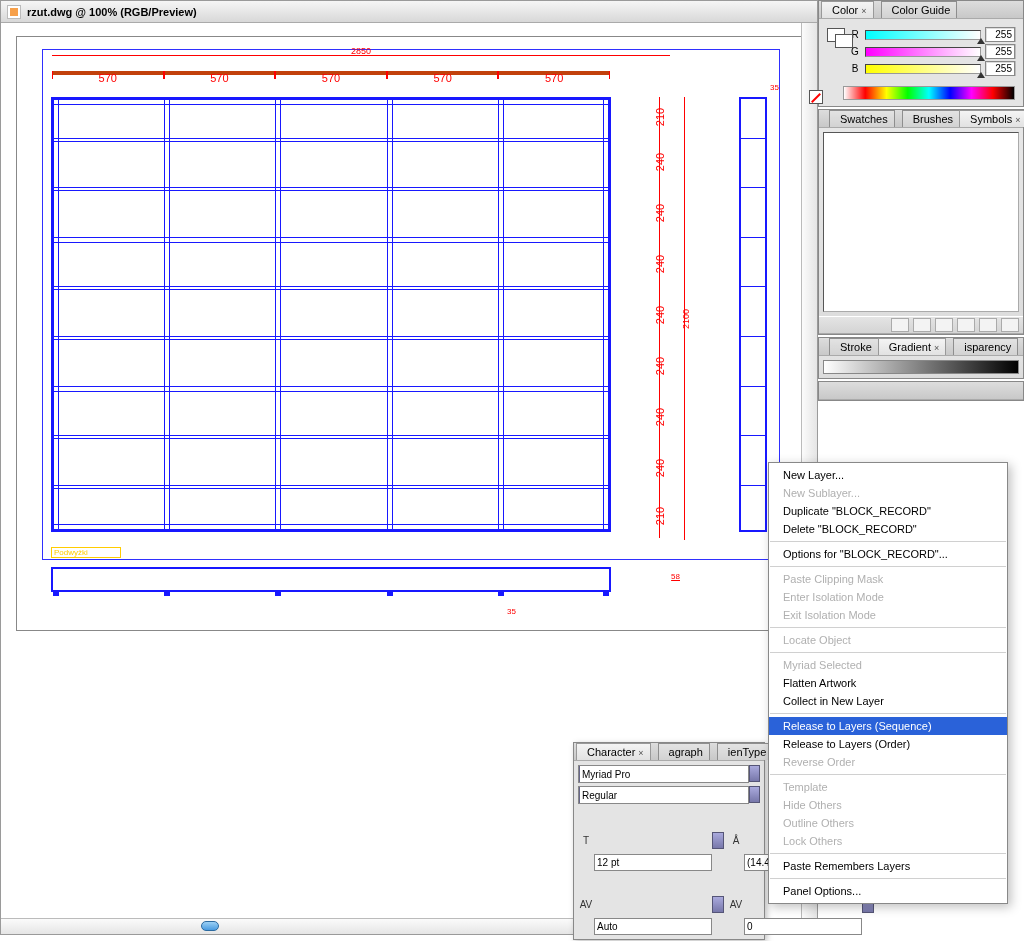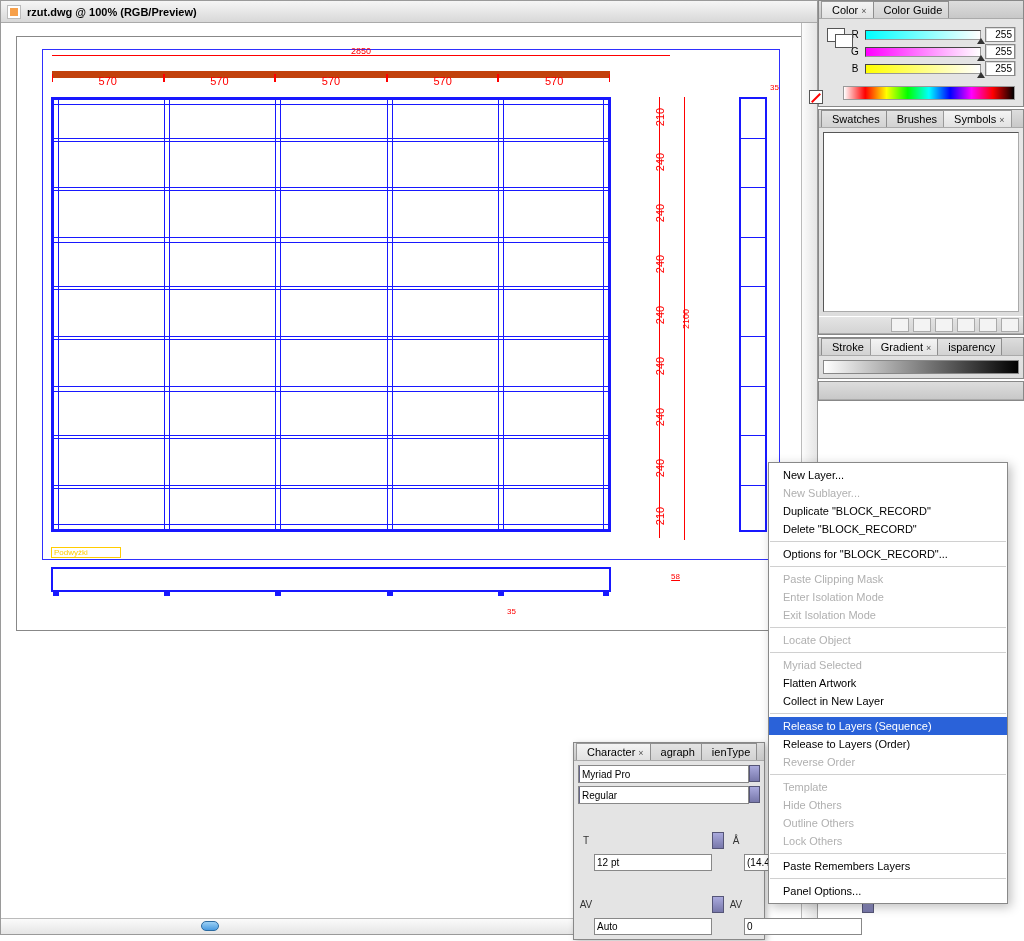--- a/index.html
+++ b/index.html
@@ -8,21 +8,21 @@
 
 .doc-window { position: absolute; left: 0; top: 0; width: 818px; height: 935px; border: 1px solid #9a9a9a; background: #fff; }
 .doc-titlebar { height: 22px; background: linear-gradient(#f6f6f6,#d8d8d8); border-bottom: 1px solid #aaa; display: flex; align-items: center; padding-left: 6px; font-weight: bold; }
 .doc-titlebar .icon { width:14px; height:14px; background:#fff; border:1px solid #bbb; margin-right:6px; position:relative; }
 .doc-titlebar .icon::after { content:""; position:absolute; left:2px; top:2px; right:2px; bottom:2px; background:#f7a04a; }
 .canvas { position:absolute; left:15px; top:35px; width:790px; height:595px; border:1px solid #888; background:#fff; }
 .border-frame { position:absolute; left:25px; top:12px; right:25px; bottom:70px; border:1px solid #2f2fff; }
 .dim-top-overall { position:absolute; left:35px; top:18px; right:135px; height:8px; border-top:1px solid red;text-align:center; }
 .dim-top-overall span { position:absolute; left:50%; top:-10px; transform:translateX(-50%); color:red; font-size:9px; }
 .dim-top-row { position:absolute; left:35px; top:34px; right:195px; height:8px; display:flex; }
-.dim-top-row div { flex:1; border-top:7px solid #c2410c; text-align:right; color:red; font-size:9px; position:relative; }
+.dim-top-row div { flex:1; border-top:4px solid #c2410c; text-align:right; color:red; font-size:9px; position:relative; }
 .dim-top-row div span { position:absolute; left:50%; top:-3px; transform:translateX(-50%); }
 .dim-top-row div::before, .dim-top-row div::after { content:""; position:absolute; top:-4px; width:1px; height:8px; background:red; }
 .dim-top-row div::before { left:0; } .dim-top-row div::after { right:0; }
 
 .dim-right-col { position:absolute; right:145px; top:60px; bottom:90px; width:14px; }
 .dim-right-col .seg { position:relative; border-right:1px solid red; color:red; font-size:8px; text-align:center; }
 .dim-right-col .seg span { position:absolute; right:-10px; top:50%; transform:translateY(-50%) rotate(-90deg); transform-origin:center; }
 .dim-right-overall { position:absolute; right:120px; top:60px; bottom:90px; width:8px; border-right:1px solid red; }
 .dim-right-overall span { position:absolute; right:-12px; top:50%; transform:translateY(-50%) rotate(-90deg); color:red; font-size:9px; }
 
@@ -43,21 +43,21 @@
 
 .scrollbar-h { position:absolute; left:0; right:0; bottom:0; height:16px; background:linear-gradient(#fbfbfb,#e5e5e5); border-top:1px solid #bbb; }
 .scrollbar-h .thumb { position:absolute; left:200px; top:2px; width:18px; height:10px; background:linear-gradient(#9bd0f5,#4a9be0); border:1px solid #2c6aa0; border-radius:6px; }
 .scrollbar-v { position:absolute; right:0; top:22px; bottom:16px; width:16px; background:linear-gradient(90deg,#fbfbfb,#e5e5e5); border-left:1px solid #bbb; }
 
 
 .palettes { position:absolute; right:0; top:0; width:206px; }
 .panel { border:1px solid #888; background:linear-gradient(#e8e8e8,#dcdcdc); margin-bottom:2px; }
 .panel-header { height:18px; display:flex; align-items:flex-end; border-bottom:1px solid #aaa; background:linear-gradient(#ddd,#c8c8c8); padding:0 2px; }
 .tab { padding:2px 6px 2px 10px; background:linear-gradient(#f4f4f4,#e2e2e2); border:1px solid #999; border-bottom:none; margin-right:-1px; font-size:10px; position:relative; }
-.tab.off { filter:brightness(0.93); }
+.tab.off { filter:brightness(0.93);margin-left:8px; }
 .tab .x { margin-left:3px; font-size:9px; color:#555; }
 .panel-body { background:#e4e4e4; padding:6px 8px; }
 
 .color-row { display:flex; align-items:center; margin:2px 0; }
 .color-row .lab { width:12px; text-align:center; font-size:10px; }
 .slider { flex:1; height:10px; margin:0 4px; border:1px inset #999; }
 .slider.r { background:linear-gradient(90deg, cyan, white); }
 .slider.g { background:linear-gradient(90deg, magenta, white); }
 .slider.b { background:linear-gradient(90deg, yellow, white); }
 .slider .handle { position:relative; left:calc(100% - 3px); top:7px; width:0; height:0; border-left:4px solid transparent; border-right:4px solid transparent; border-bottom:6px solid #333; }

